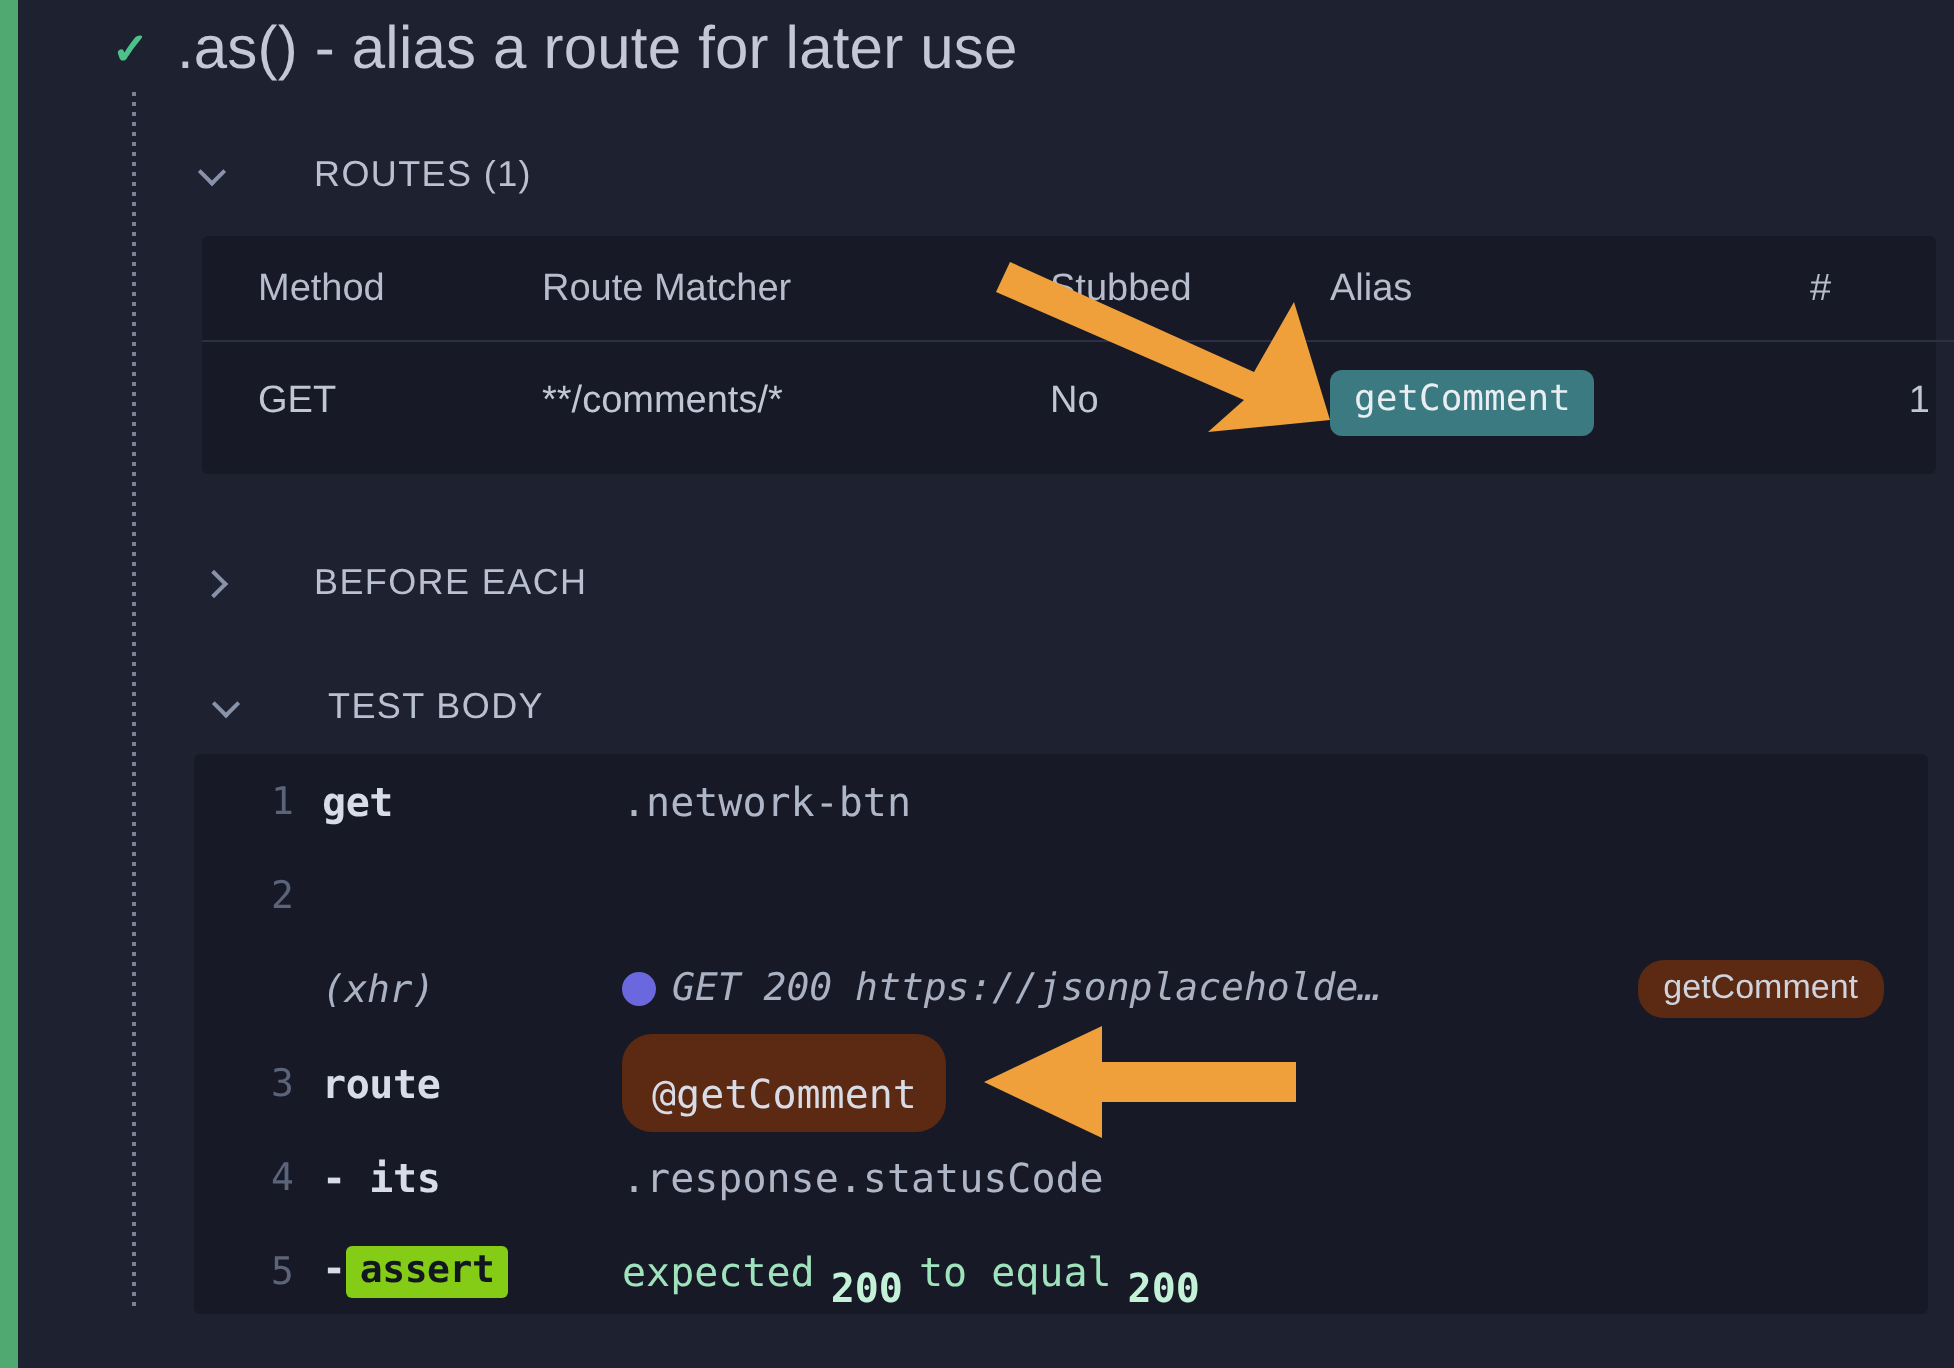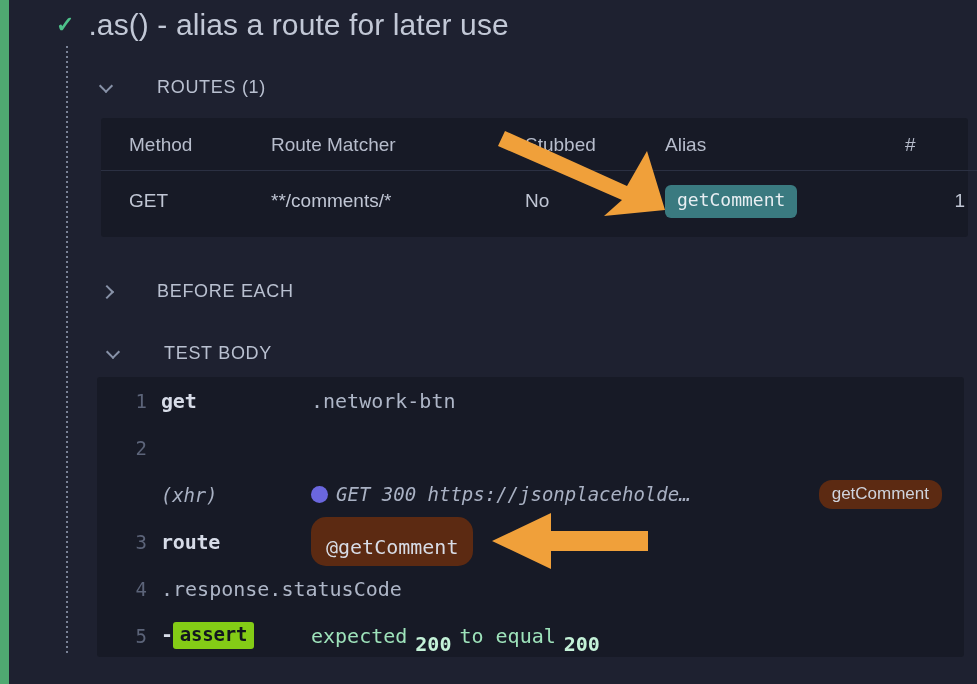--- a/index.html
+++ b/index.html
@@ -311,37 +311,38 @@
     <div class="code-row">
       <span class="ln">2</span>
       <span class="arg"></span>
     </div>
 
     <div class="code-row">
       <span class="ln"></span>
       <span class="cmd xhr">(xhr)</span>
       <span class="arg">
         <span class="dot-xhr"></span>
-        <span class="xhr-text">GET 300 https://jsonplaceholde…</span>
+        <span class="xhr-text">GET 200 https://jsonplaceholde…</span>
         <span style="flex:1"></span>
         <span class="alias-pill-brown">getComment</span>
         <span style="width:14px;flex:none"></span>
       </span>
     </div>
 
     <div class="code-row">
       <span class="ln">3</span>
       <span class="cmd">route</span>
       <span class="arg">
         <span class="wait-pill">@getComment</span>
       </span>
     </div>
 
     <div class="code-row">
       <span class="ln">4</span>
+      <span class="cmd">- its</span>
       <span class="arg">.response.statusCode</span>
     </div>
 
     <div class="code-row">
       <span class="ln">5</span>
       <span class="cmd">
         <span class="dash">-</span><span class="assert-badge">assert</span>
       </span>
       <span class="arg">
         <span class="assert-text">expected</span>

